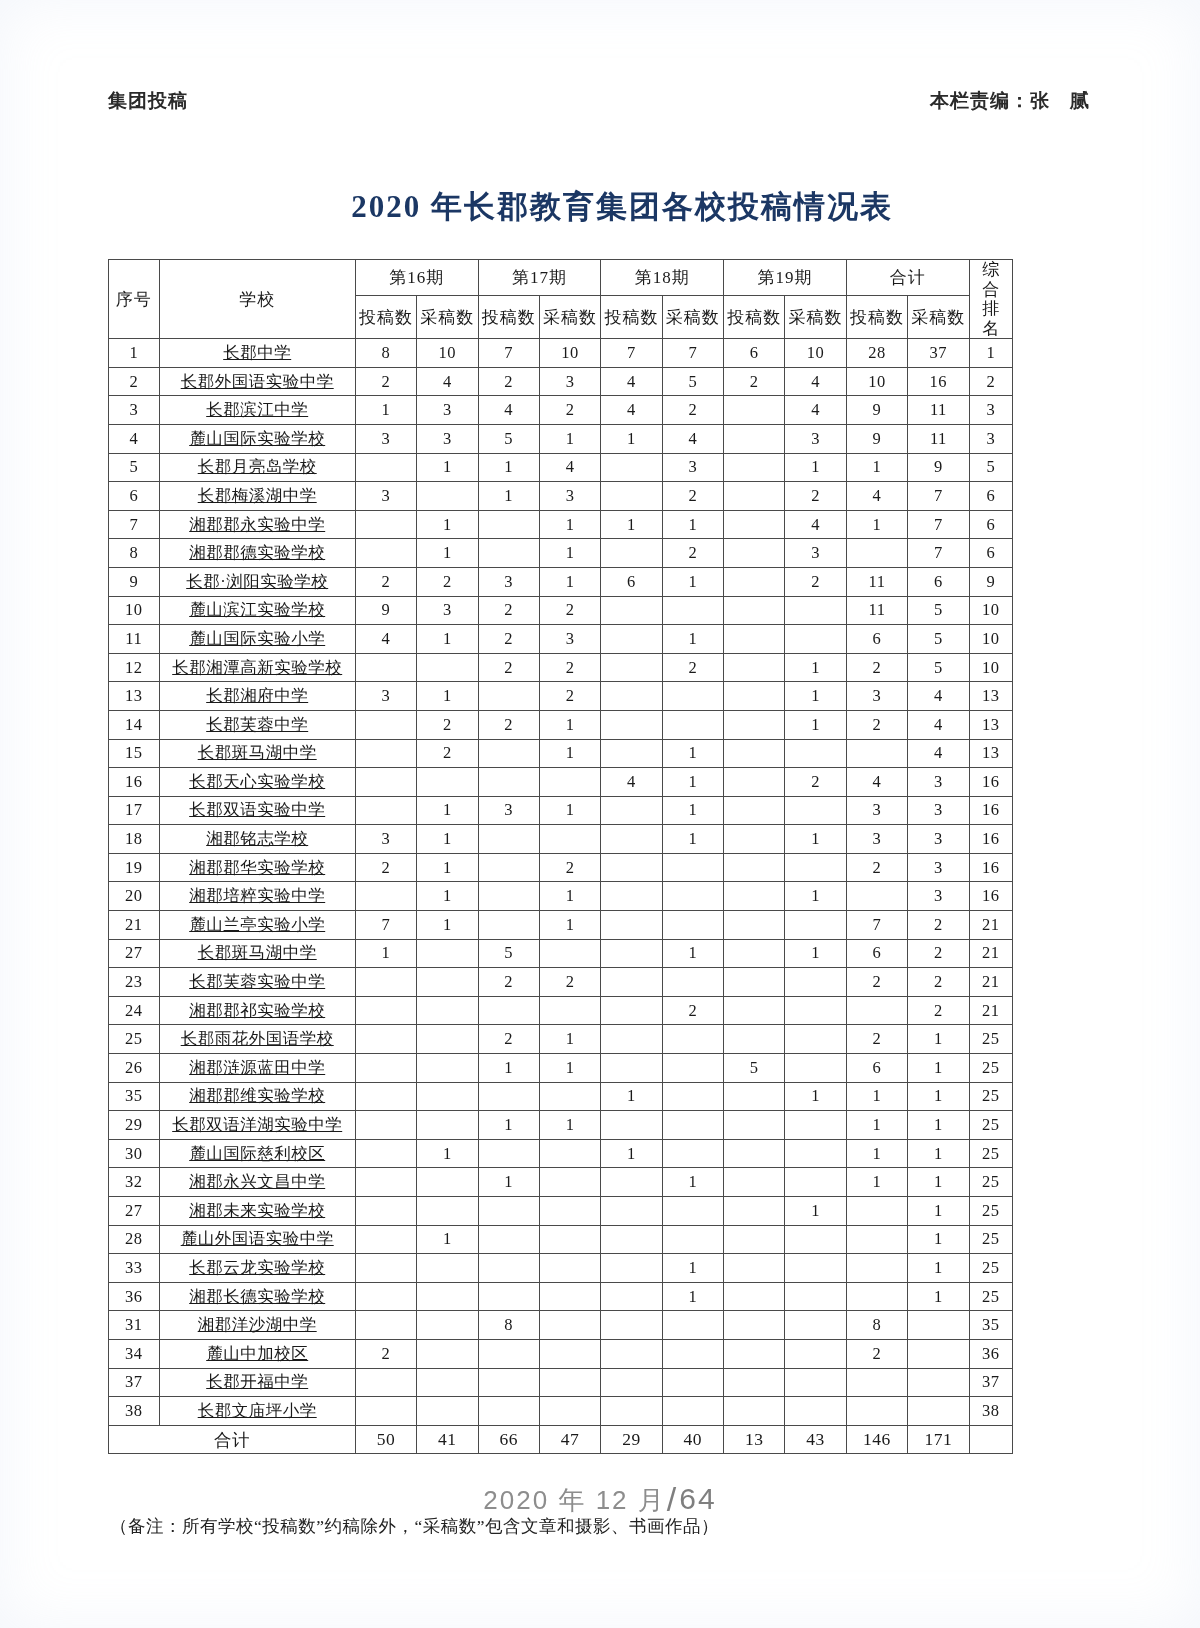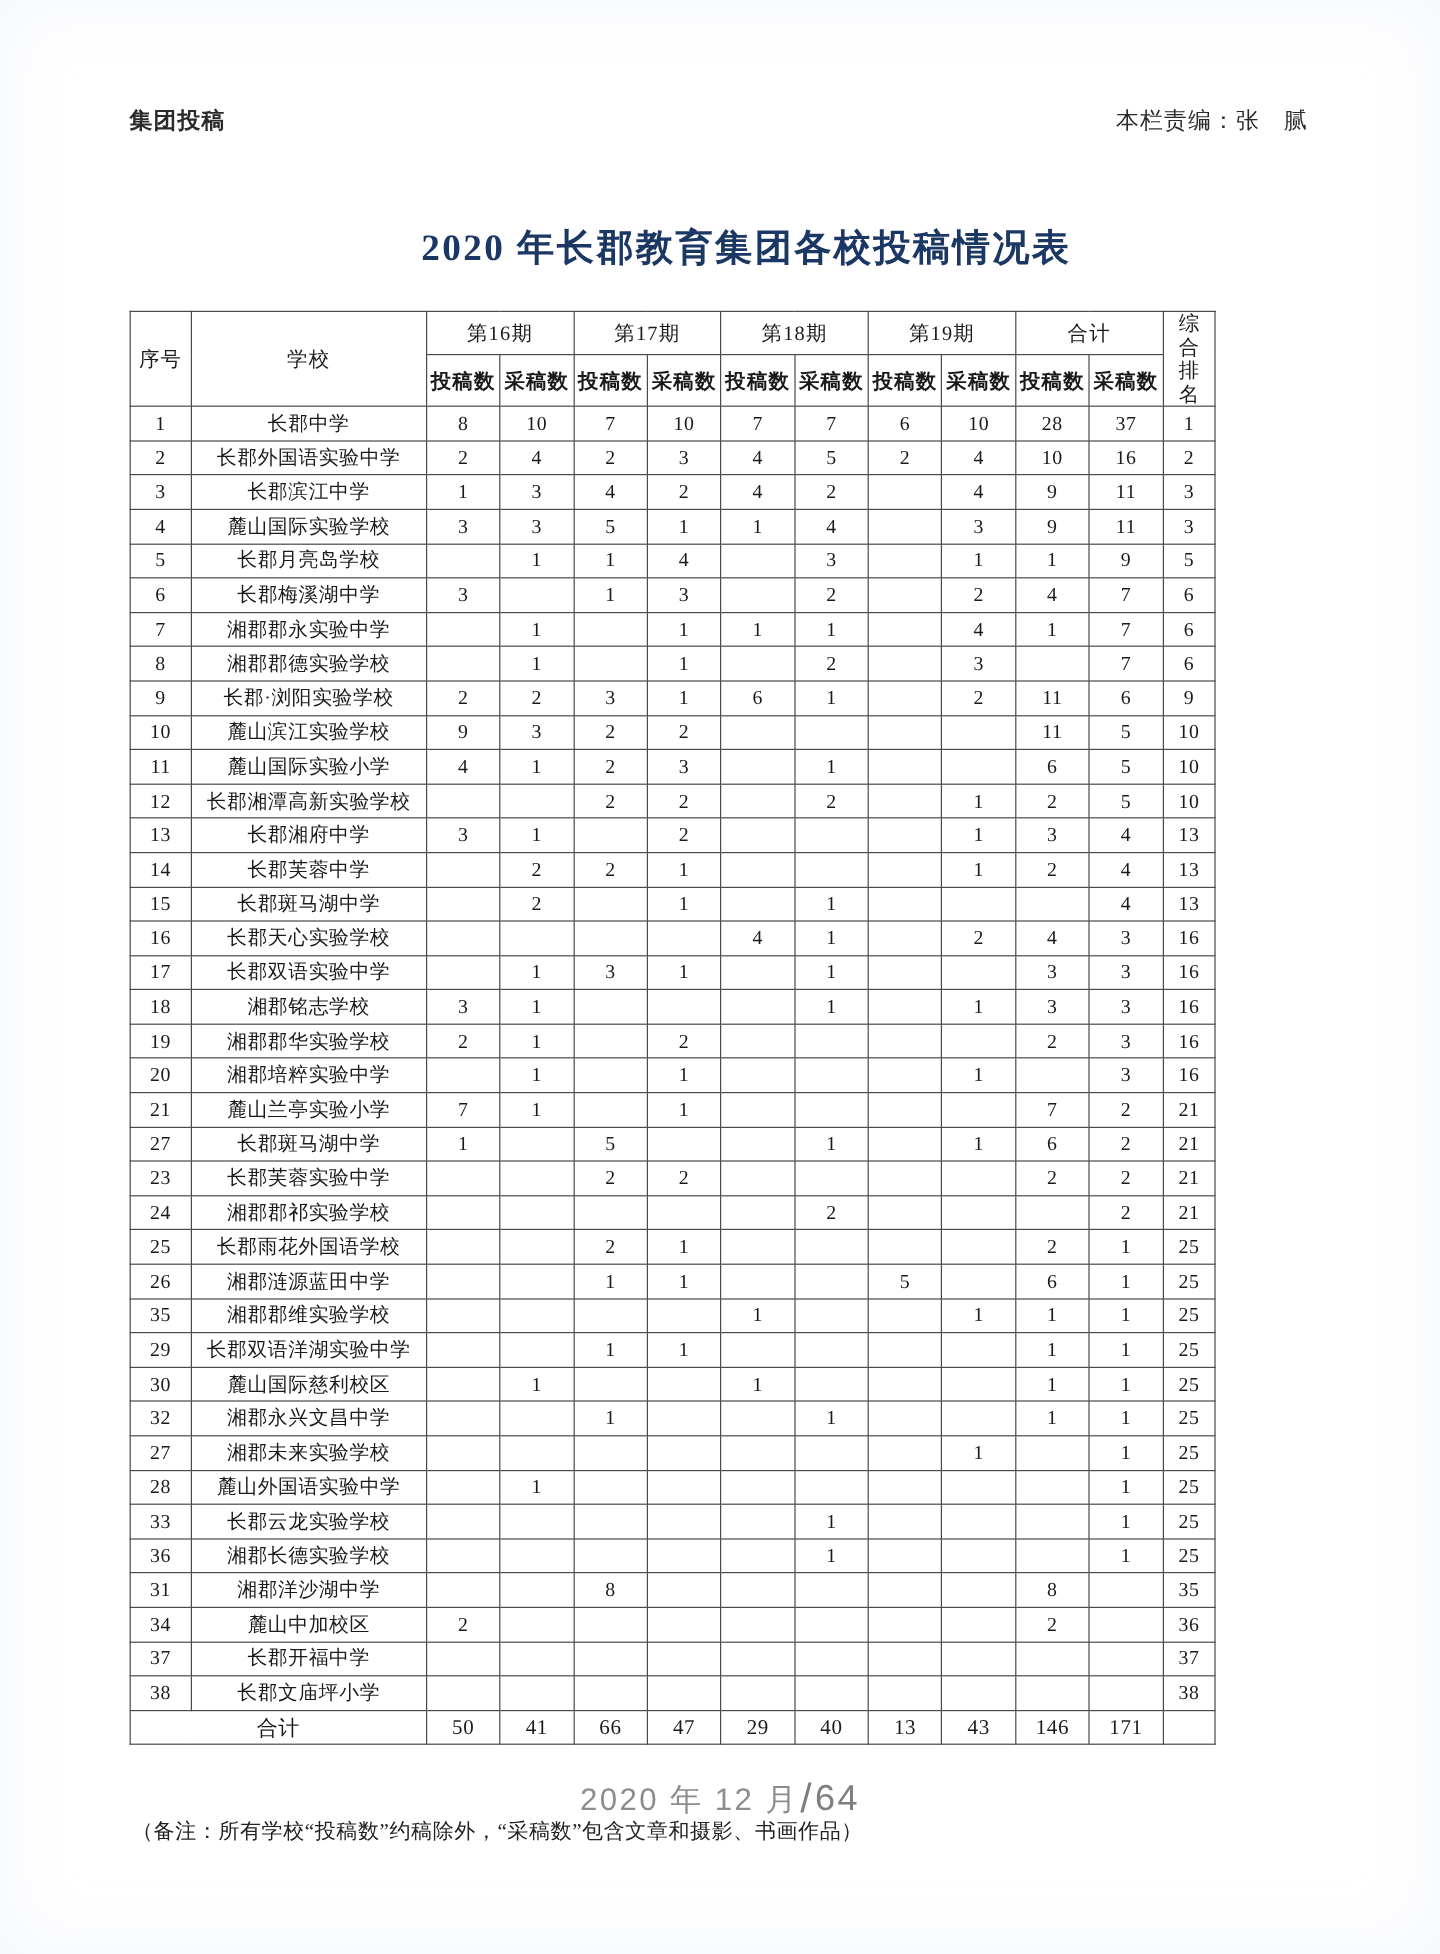--- a/index.html
+++ b/index.html
@@ -21,21 +21,21 @@
     top: 88px; left: 108px; right: 110px;
     display: flex;
     justify-content: space-between;
     align-items: flex-end;
     font-family: "Liberation Sans", sans-serif;
     font-size: 19px;
     font-weight: 600;
     color: #2a2a2a;
     letter-spacing: 1px;
   }
-  .topbar .right { font-weight: 400; }
+  .topbar .right { font-weight: 700; }
   .title {
     position: absolute;
     top: 186px; left: 0; right: 0;
     margin: 0;
     text-align: center;
     font-size: 31px;
     font-weight: 700;
     color: #1b3764;
     letter-spacing: 2px;
     font-family: "Liberation Serif", serif;
@@ -54,29 +54,29 @@
     border: 1px solid #4a4a4a;
     text-align: center;
     vertical-align: middle;
     padding: 0 1px;
     font-weight: 400;
     overflow: hidden;
     white-space: nowrap;
   }
   table.grid thead th { font-size: 17px; letter-spacing: 1px; }
   table.grid thead tr.period-row th { height: 26px; }
-  table.grid thead tr.sub-row th { height: 31px; font-weight: bold; }
+  table.grid thead tr.sub-row th { height: 31px; }
   th.rank-h {
     white-space: normal !important;
     line-height: 1.15;
     padding: 0 5px !important;
     letter-spacing: 0 !important;
   }
   table.grid tbody td { height: 27.6px; letter-spacing: 0.5px; }
-  td.cell-school { letter-spacing: 1px; }
+  td.cell-school { letter-spacing: 1px; text-decoration: underline; }
   tr.total-row td { height: 33px; font-size: 17.5px; }
   td.total-label { letter-spacing: 2px; font-size: 18px; }
   .note {
     position: absolute;
     top: 1514px; left: 110px;
     margin: 0;
     font-size: 17.5px;
     color: #222222;
     letter-spacing: 0.5px;
   }

